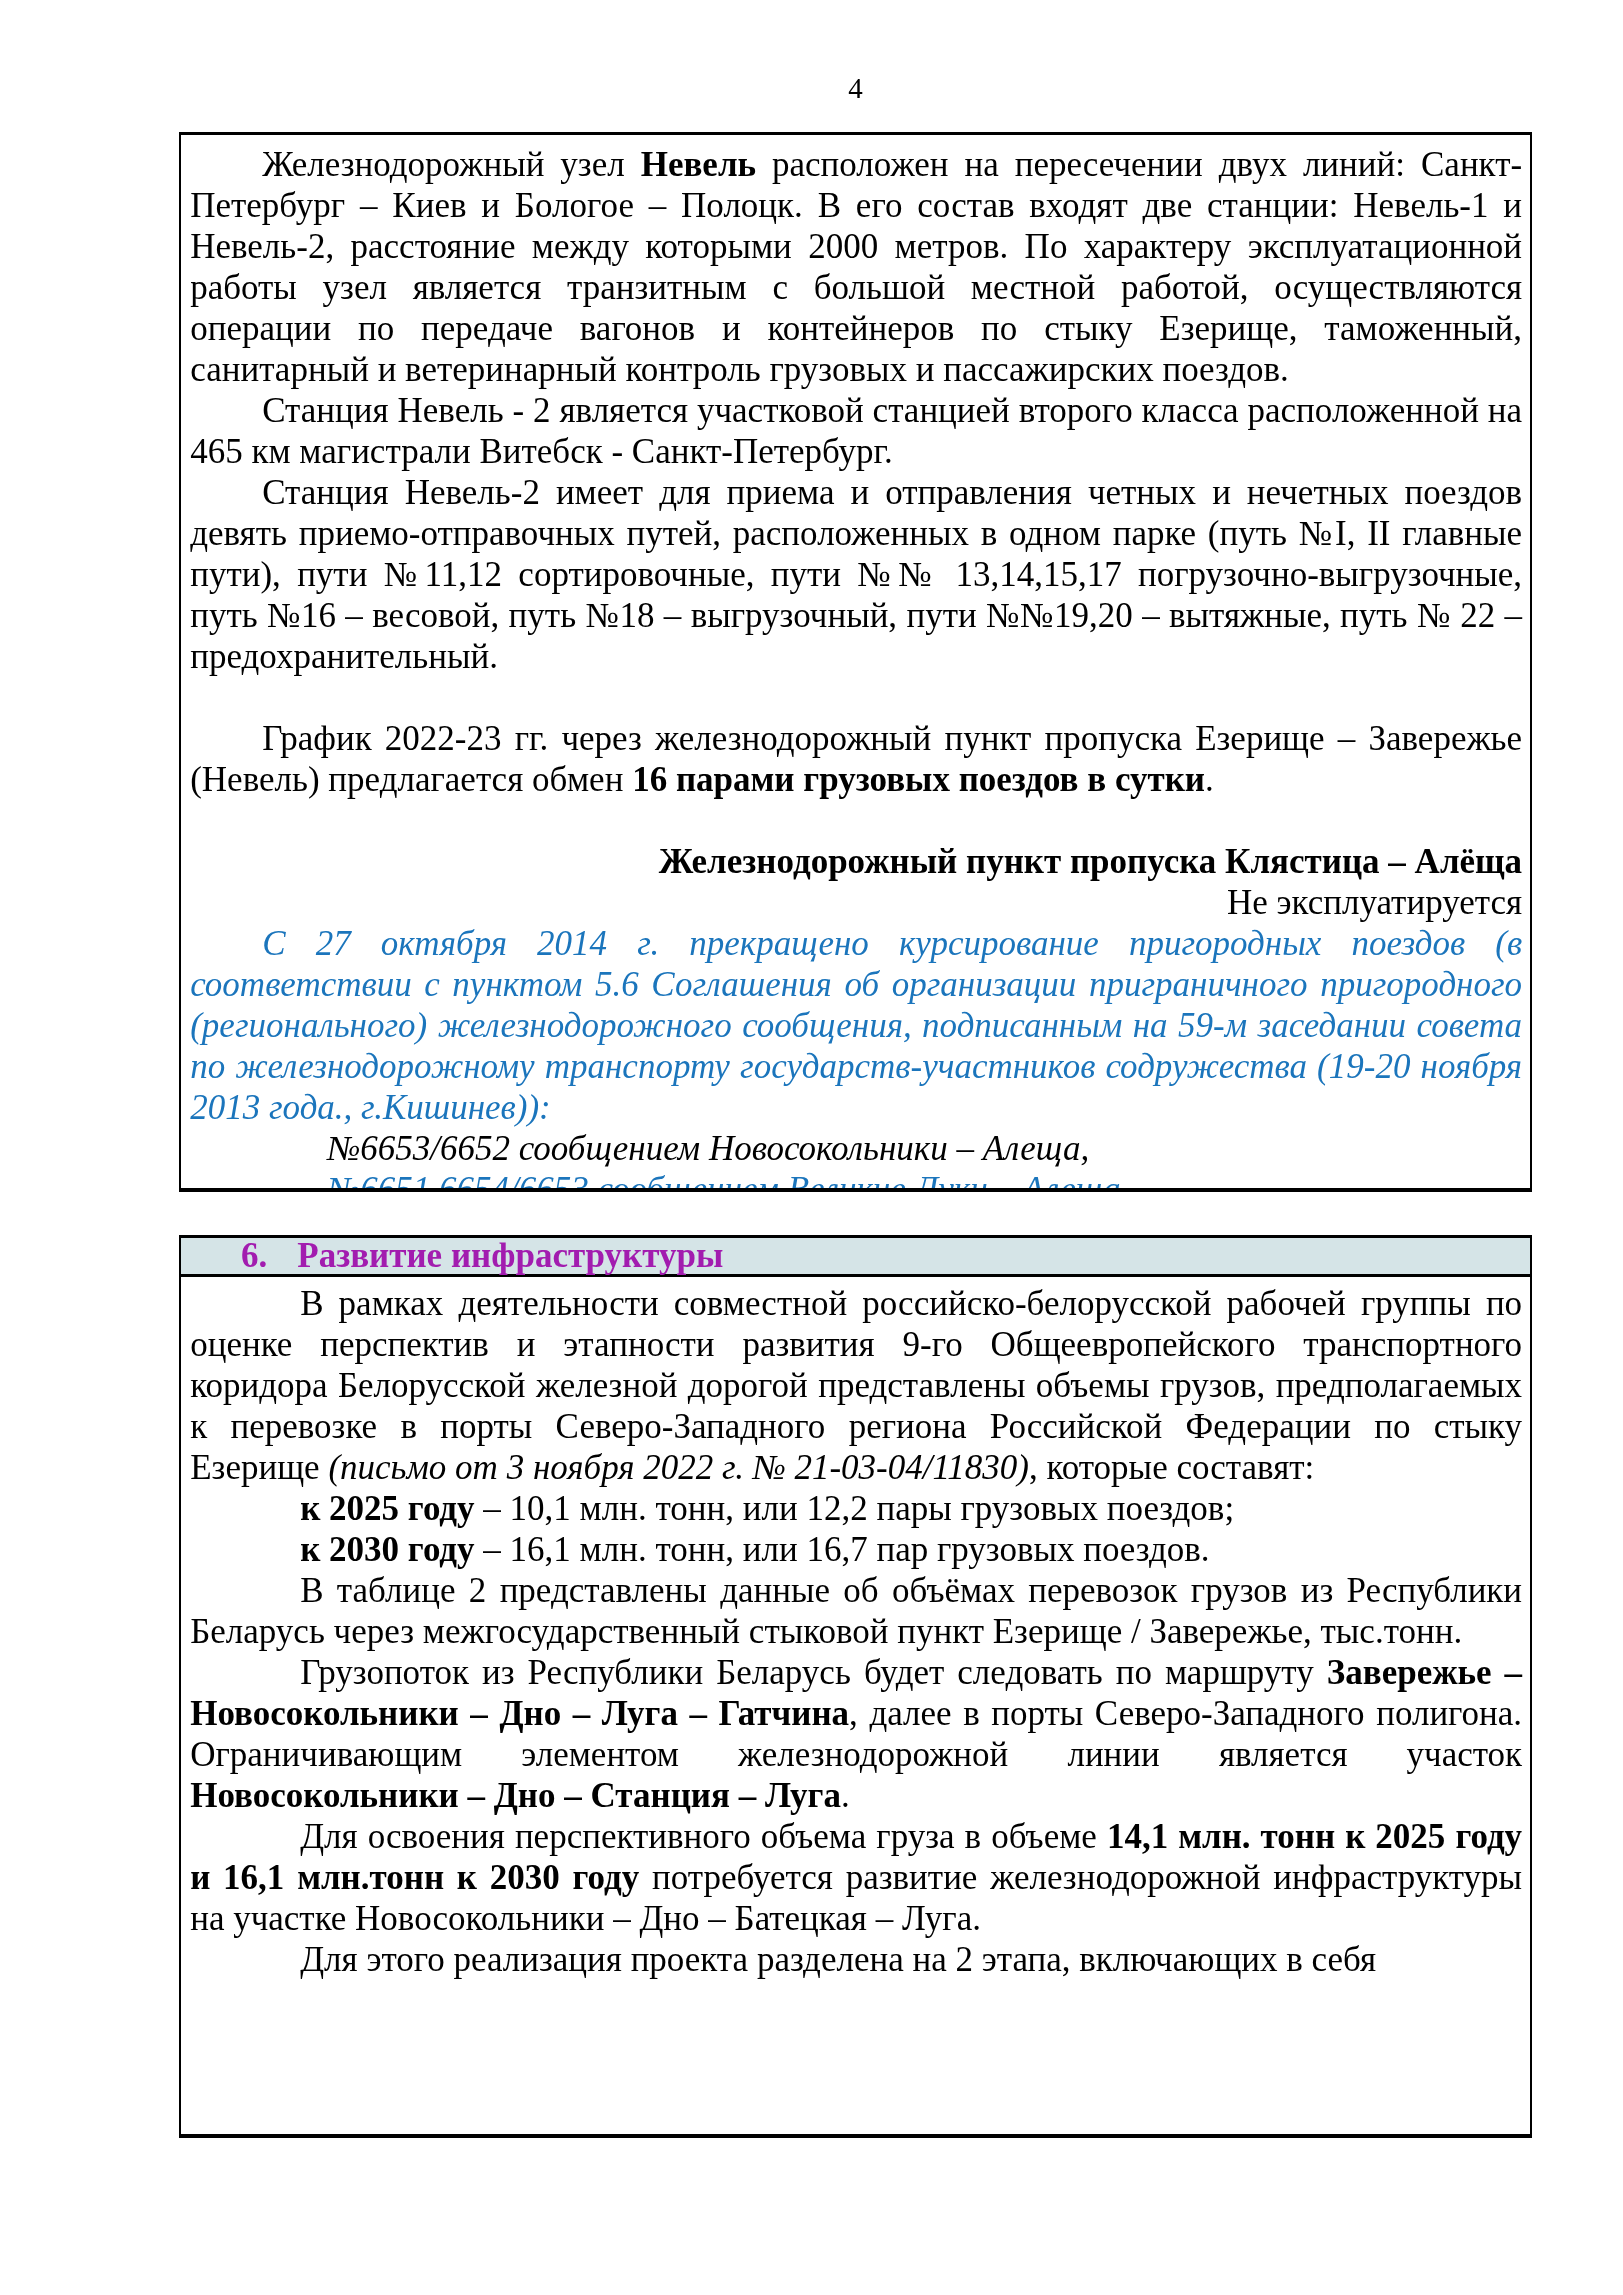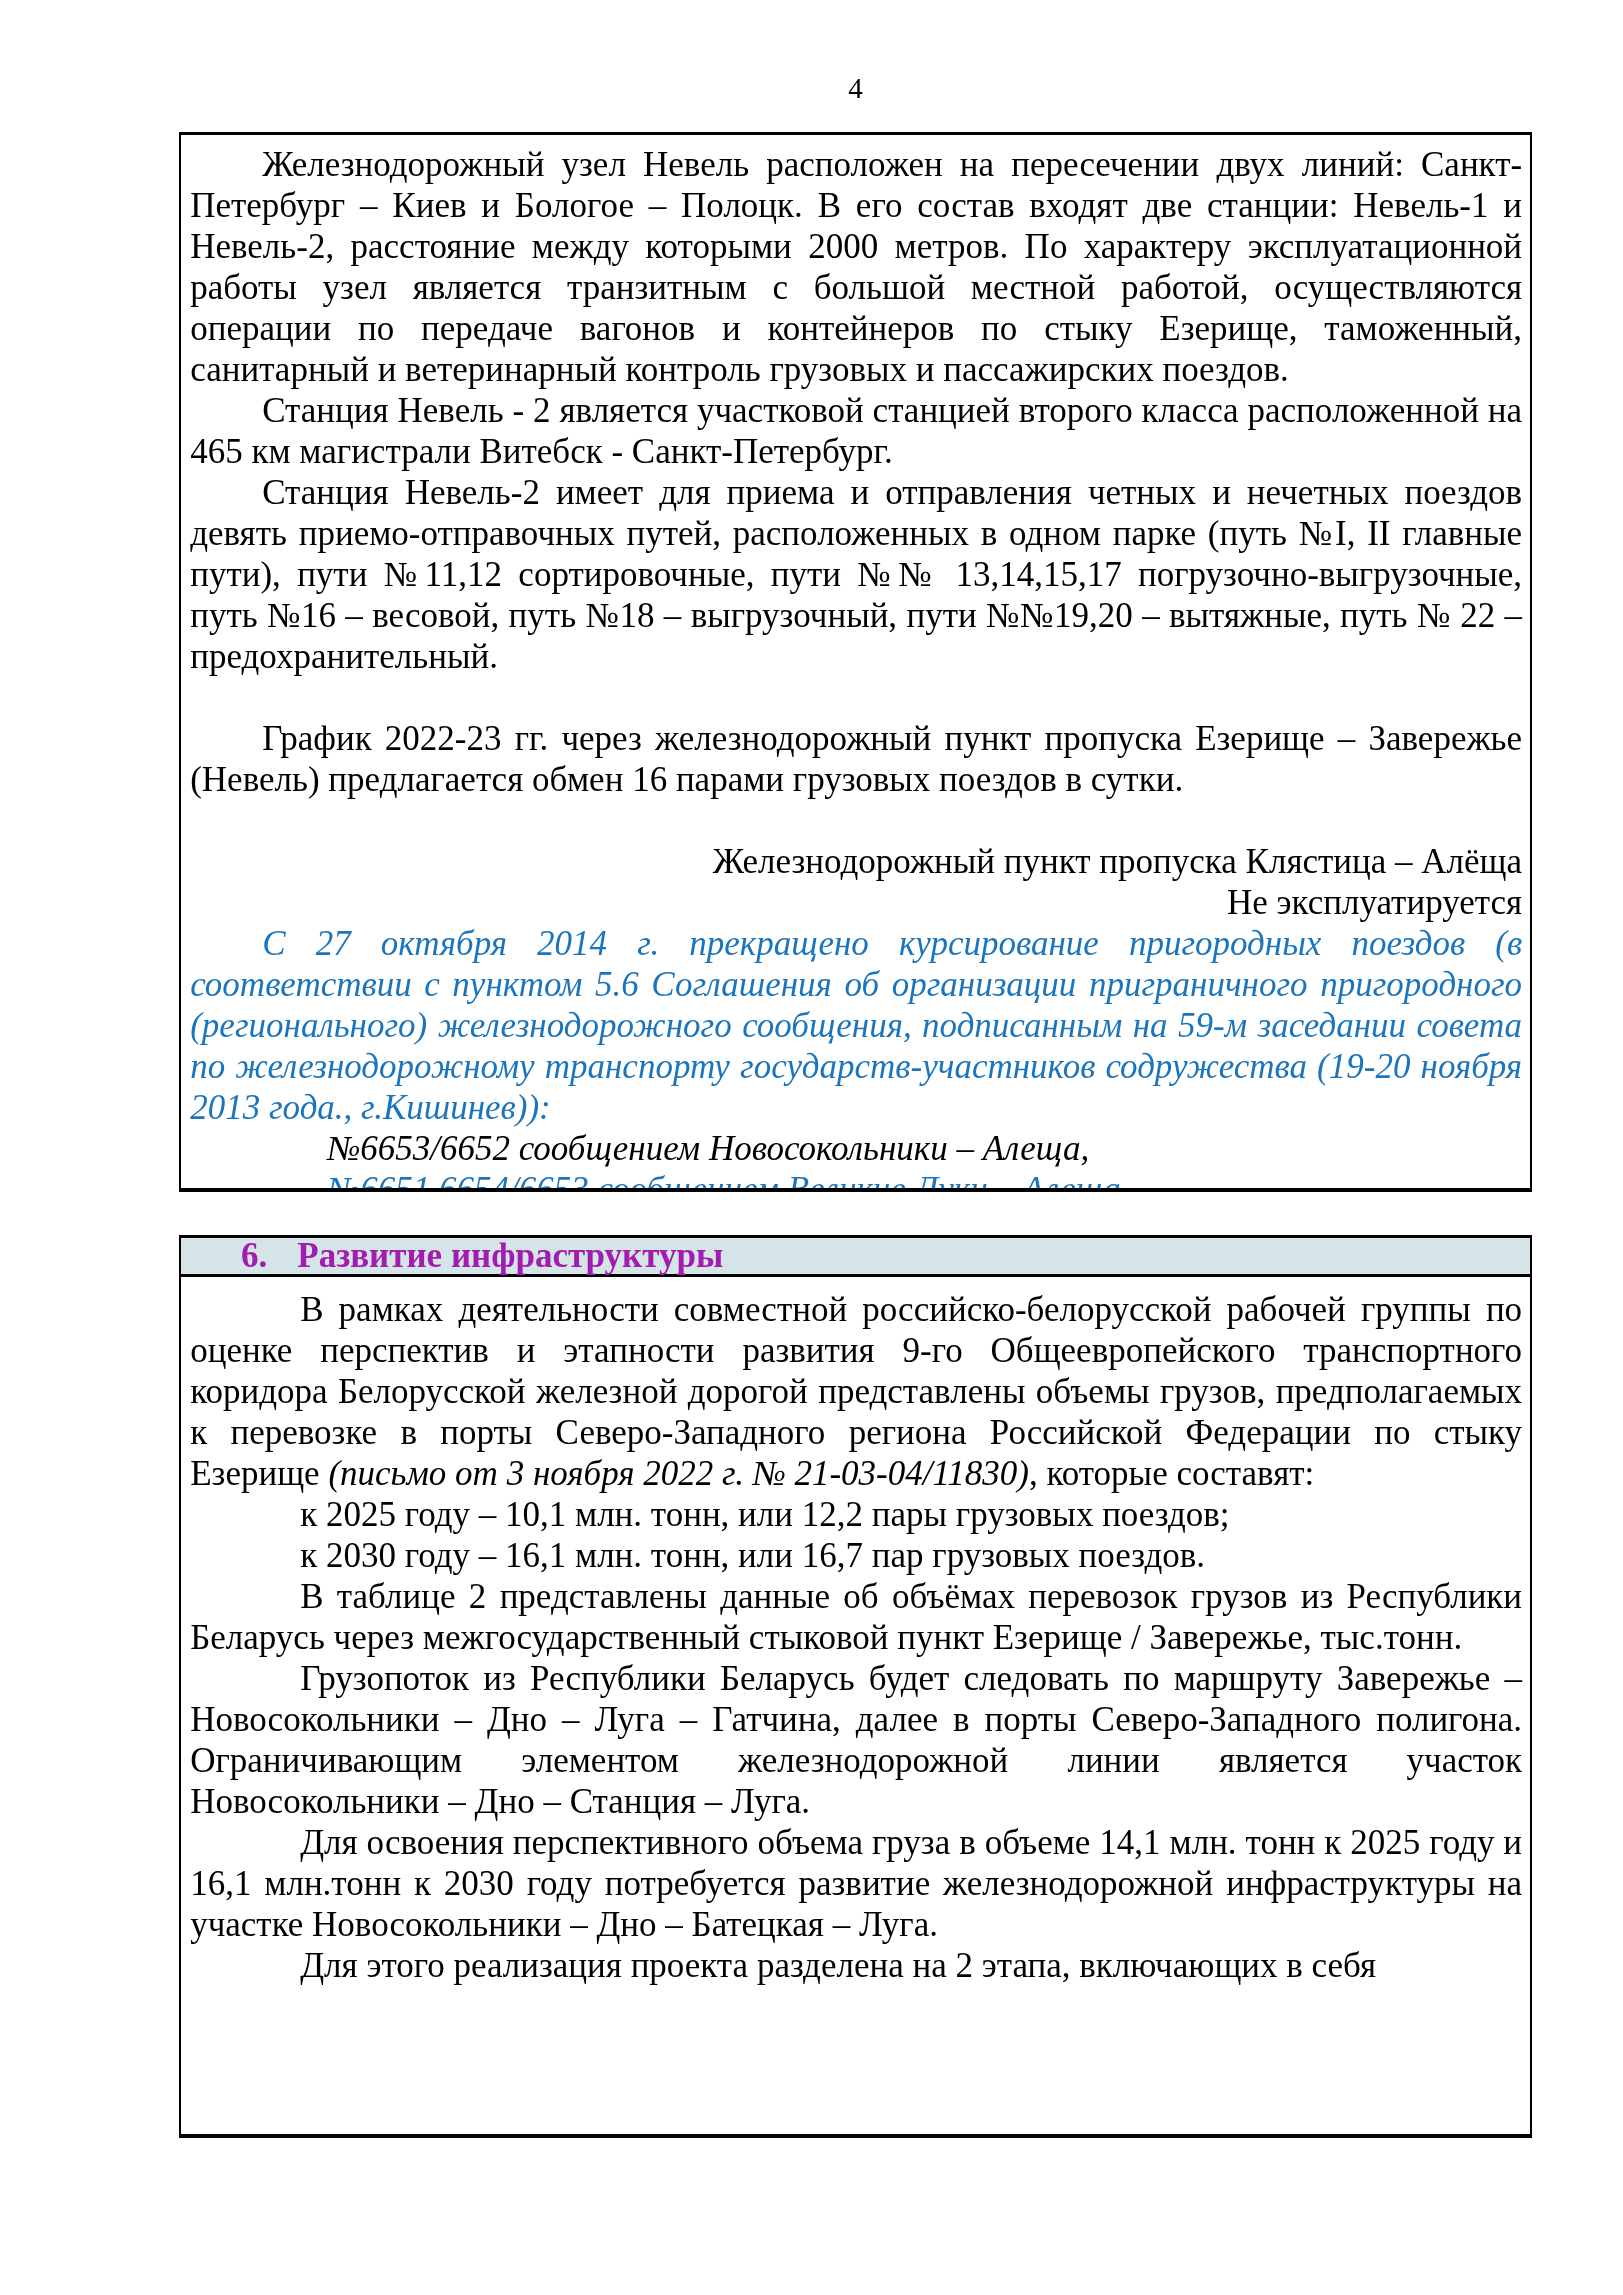--- a/index.html
+++ b/index.html
@@ -58,40 +58,40 @@
     line-height: 35px;
     overflow: visible;
     white-space: nowrap;
   }
   #section6-title-span { margin-left: 30px; }
   #box2 {
     top: 1277px;
     height: 861px;
     border-top: 0;
     border-bottom-width: 4.6px;
-    padding-top: 12px;
+    padding-top: 6px;
   }
   .para {
     margin: 0;
     text-align: justify;
   }
   #box1 .para { text-indent: 72px; }
   #box2 .para { text-indent: 110px; }
   .para.gap { margin-top: 41px; }
   .para.label { text-align: right; }
   .para.note {
     font-style: italic;
   }
   .para.note-item {
     text-indent: 0;
     padding-left: 65px;
     text-align: left;
     font-style: italic;
   }
-  .b { font-weight: normal; }
+  .b { font-weight: bold; }
   .i { font-style: italic; }
 </style>
 </head>
 <body>
 
 <div id="page">
 
   <div id="page-number">4</div>
 
   <div id="box1" class="content-box">

